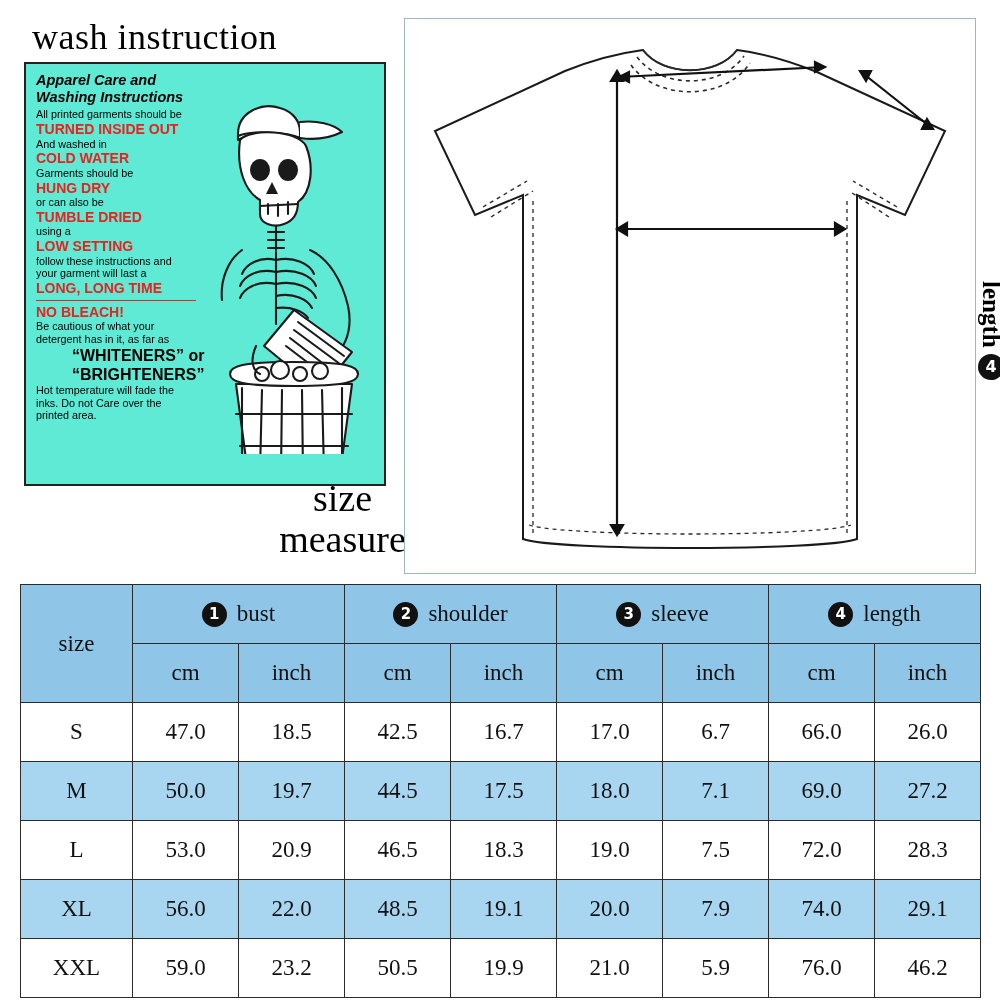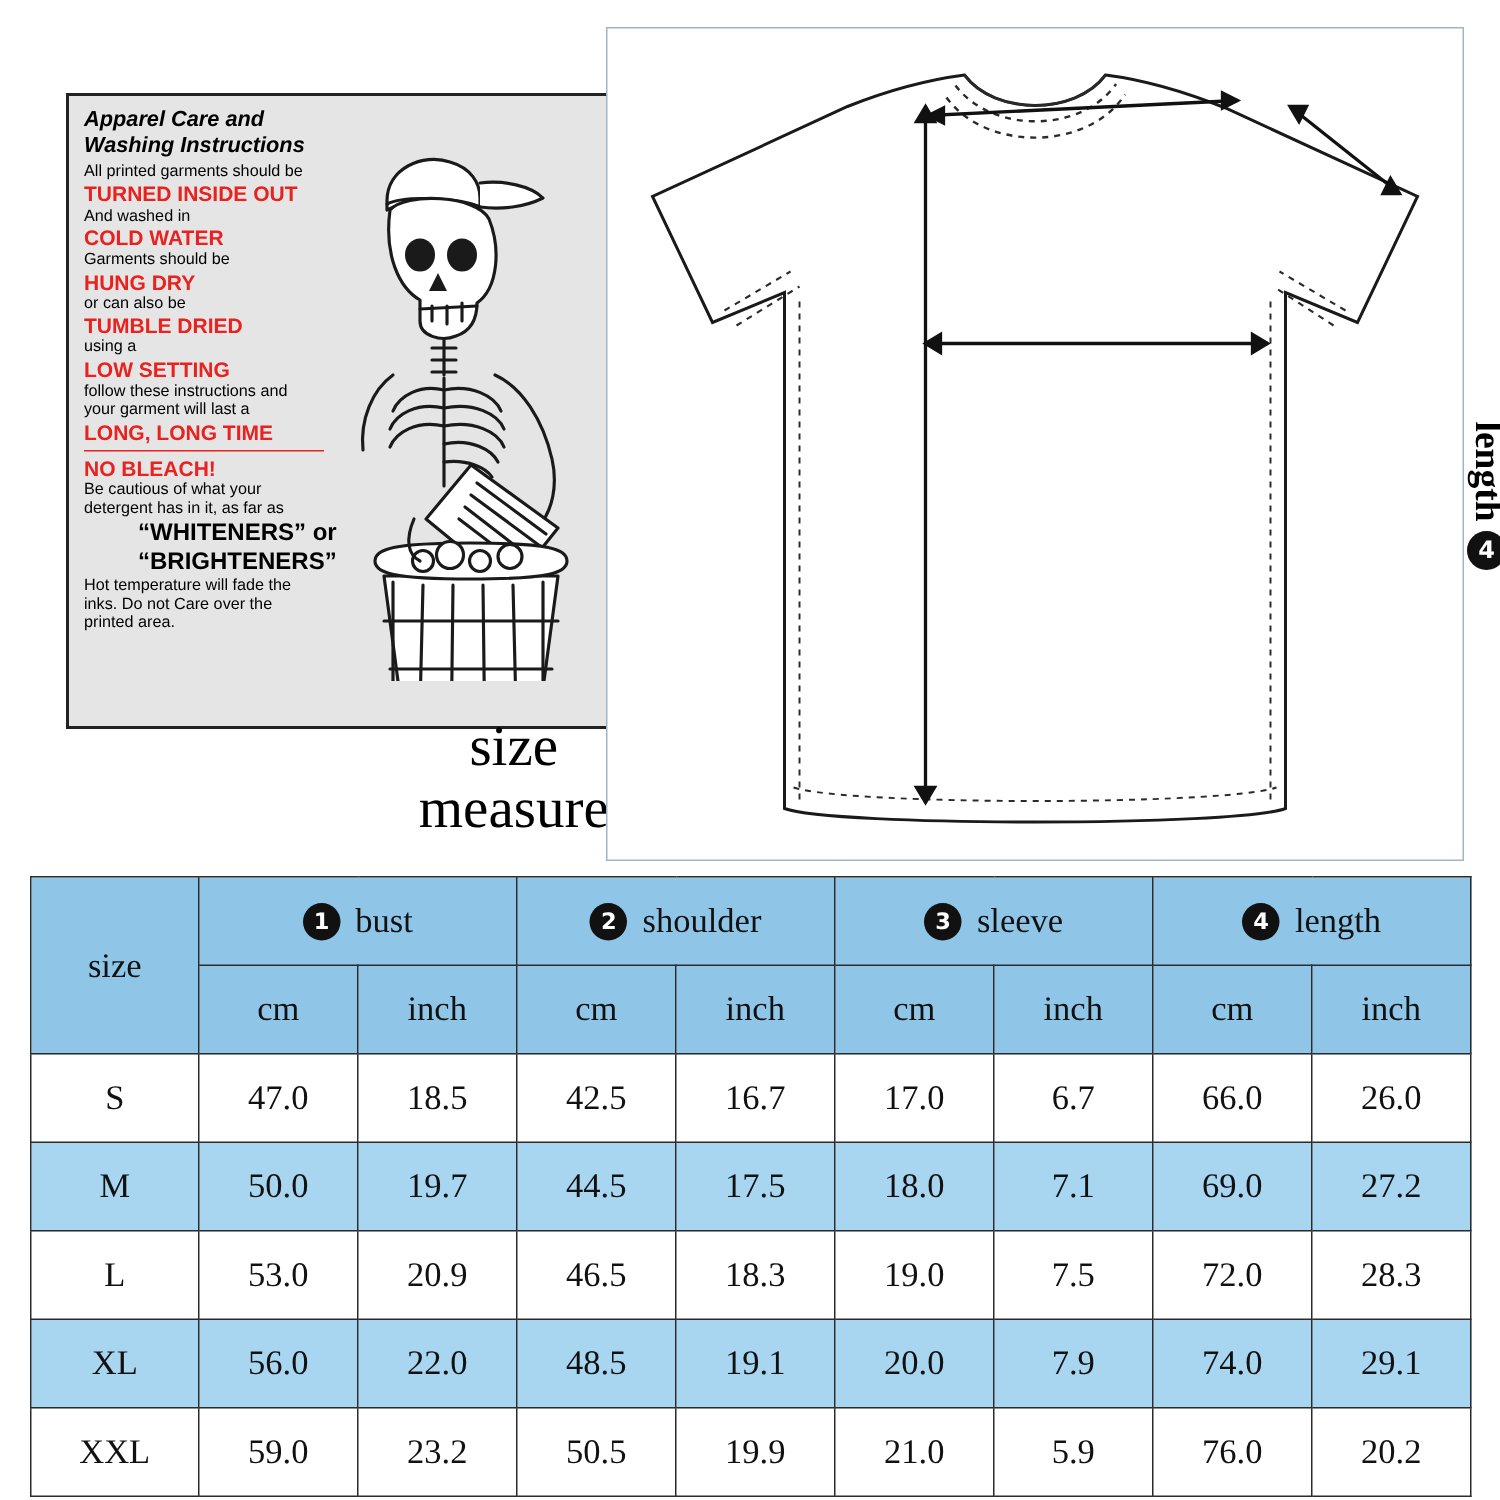--- a/index.html
+++ b/index.html
@@ -13,22 +13,22 @@
   }
   .page{position:relative;width:1000px;height:1000px;}
 
   
   .wash-title{
     position:absolute;left:32px;top:16px;
     font-size:36px;font-weight:400;letter-spacing:.5px;
     font-family:"Liberation Serif", serif;
   }
   .wash-card{
-    position:absolute;left:44px;top:62px;width:362px;height:424px;
-    border:2px solid #222;background:#e5e5e5;box-sizing:border-box;
+    position:absolute;left:24px;top:62px;width:362px;height:424px;
+    border:2px solid #222;background:#5eead4;box-sizing:border-box;
   }
   .wash-text{
     position:absolute;left:10px;top:8px;width:180px;
     font-size:11.2px;line-height:1.22;font-family:"Liberation Sans",sans-serif;
   }
   .wash-text .hdr{
     font-weight:bold;font-style:italic;font-size:14.5px;line-height:1.15;
     margin-bottom:3px;
   }
   .wash-text .red{color:#e8221f;font-weight:bold;font-size:14px;display:block;line-height:1.18;}
@@ -86,20 +86,21 @@
   .grp .badge{width:25px;height:25px;font-size:15px;margin-right:6px;}
   .unit{font-size:22px;}
   .sizecell{font-size:24px;}
   .grp-inner{display:flex;align-items:center;justify-content:center;gap:4px;}
 </style>
 </head>
 <body>
 
 <div class="page">
 
+  <div class="wash-title">wash instruction</div>
 
   <div class="wash-card">
     <div class="wash-text">
       <div class="hdr">
         <span>Apparel Care and</span><br>
         <span>Washing Instructions</span>
       </div>
       <span class="sm">All printed garments should be</span>
       <span class="red">TURNED INSIDE OUT</span>
       <span class="sm">And washed in</span>
@@ -321,18 +322,18 @@
       </tr>
       <tr class="row-white">
         <td class="sizecell">XXL</td>
         <td>59.0</td>
         <td>23.2</td>
         <td>50.5</td>
         <td>19.9</td>
         <td>21.0</td>
         <td>5.9</td>
         <td>76.0</td>
-        <td>20.2</td>
+        <td>46.2</td>
       </tr>
     </tbody>
   </table>
 
 </div>
 
 </body></html>

